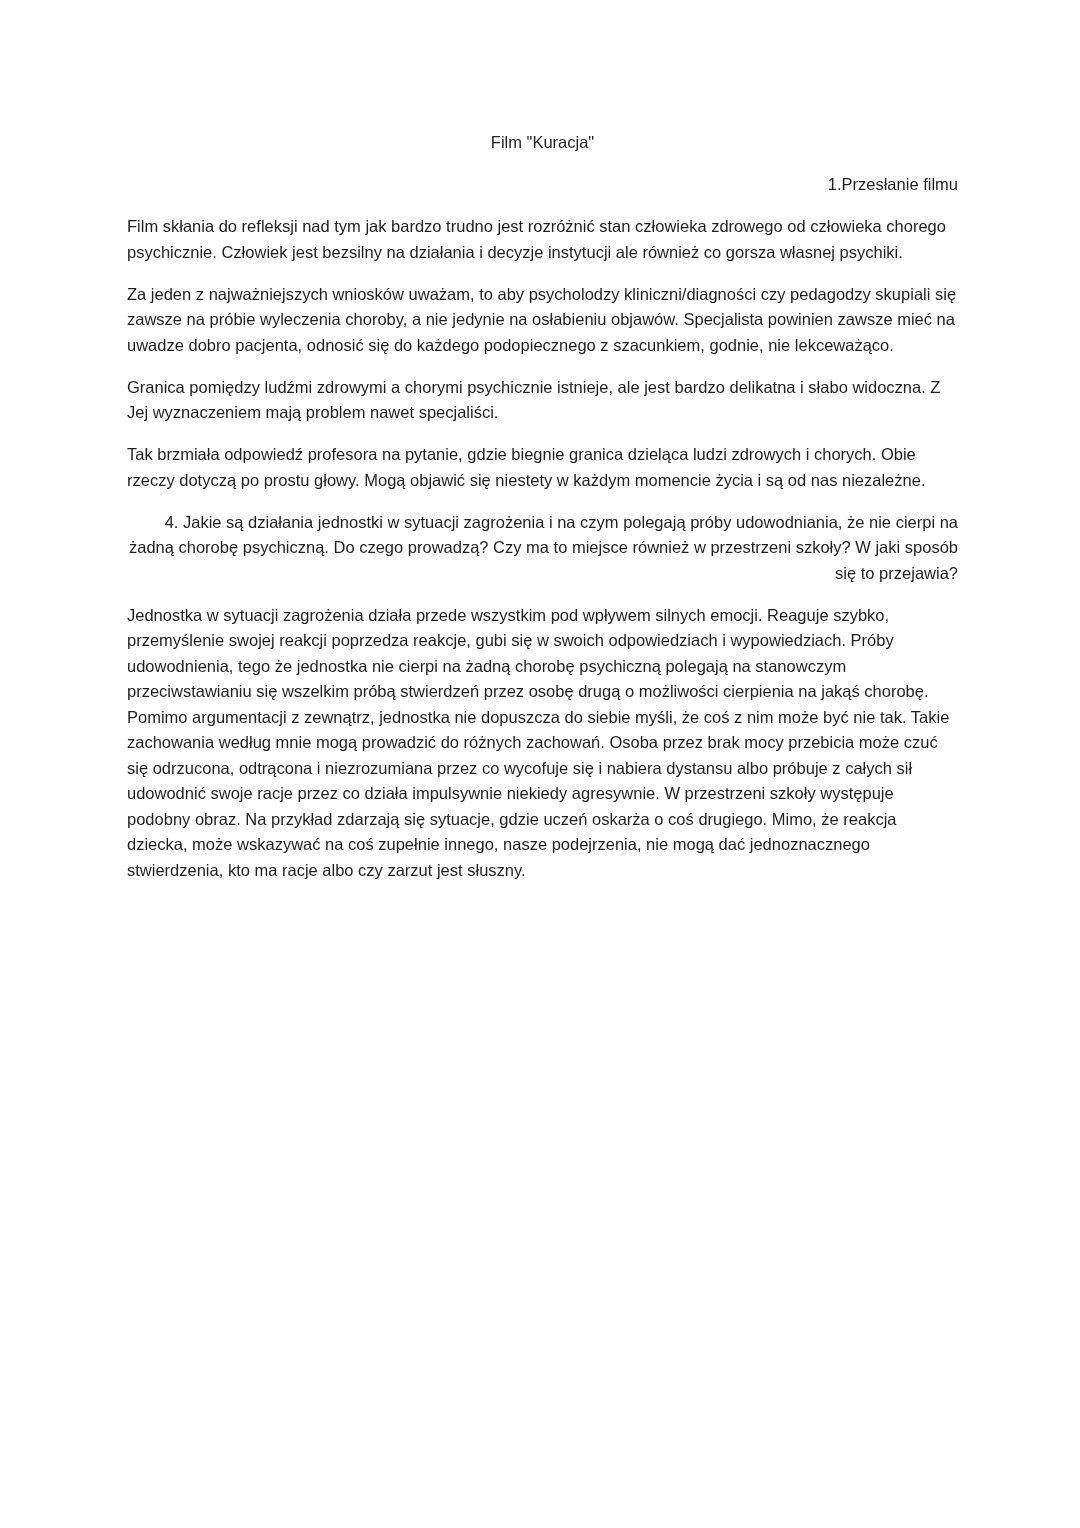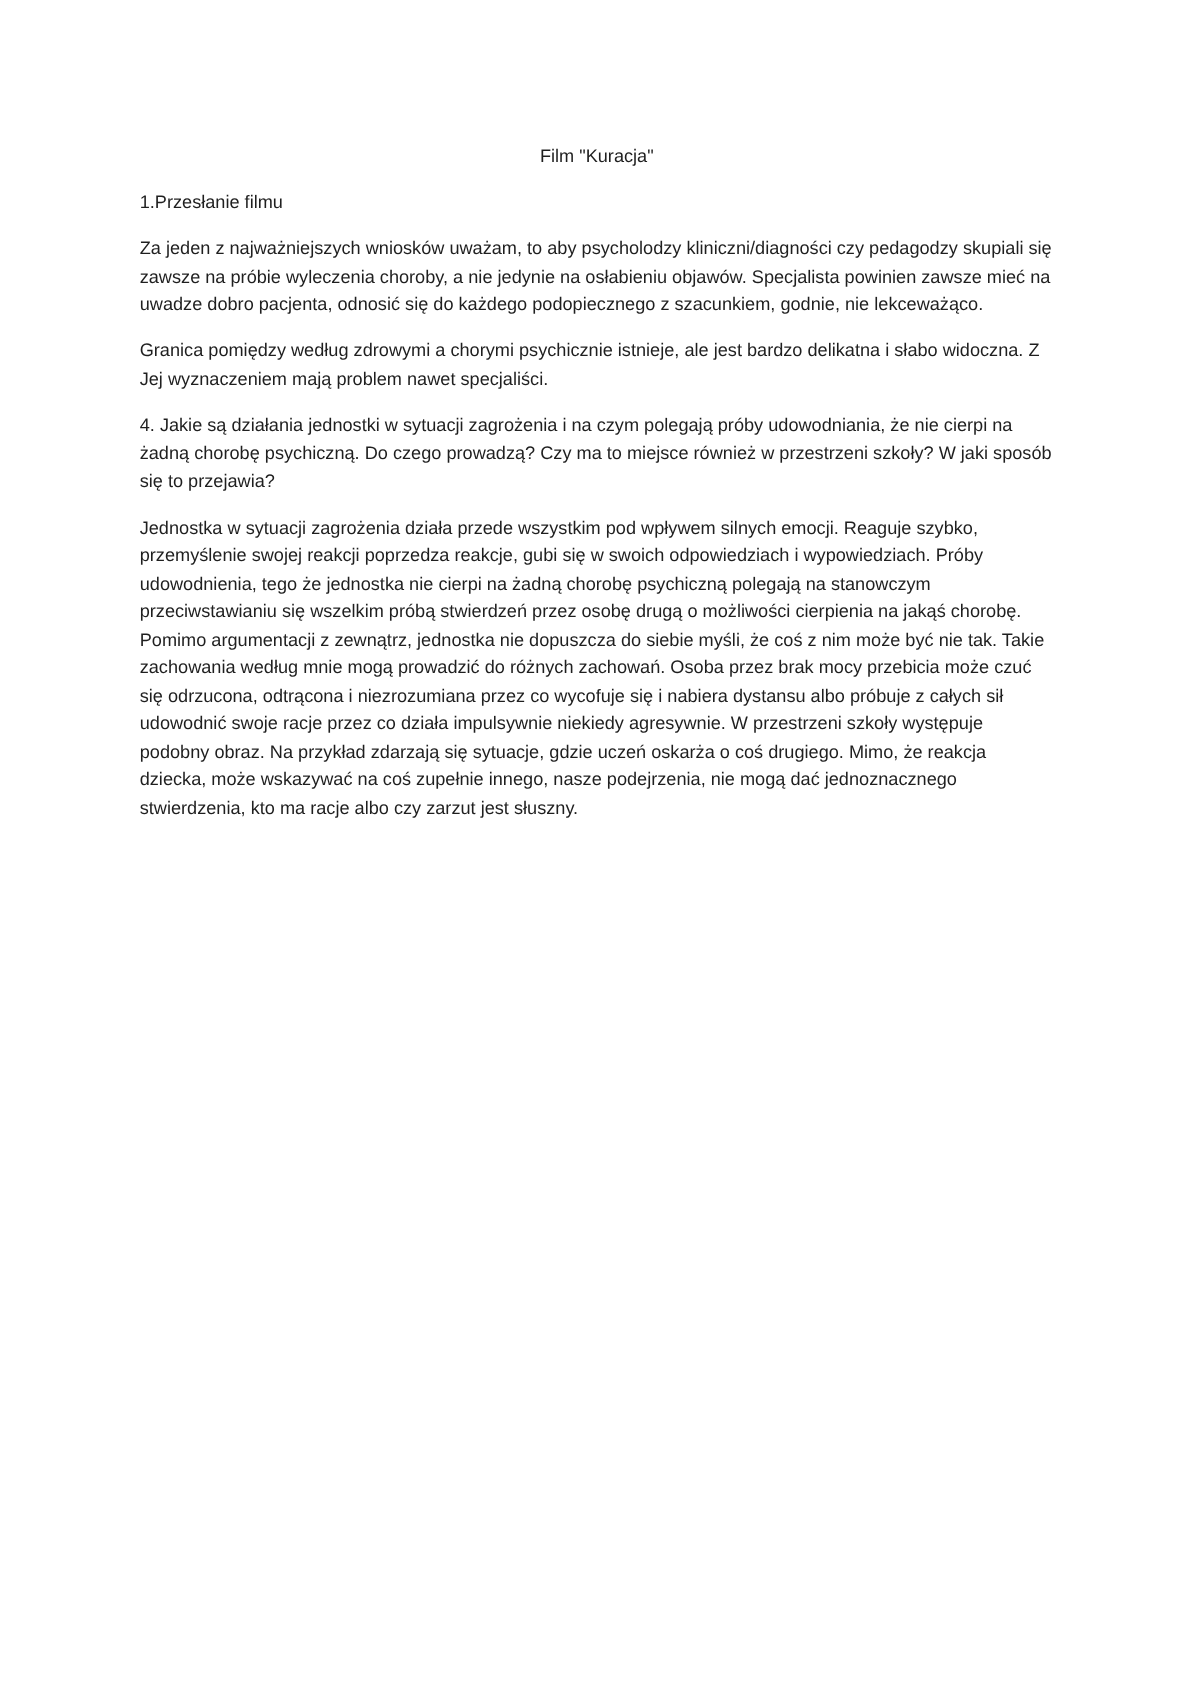--- a/index.html
+++ b/index.html
@@ -19,46 +19,49 @@
     line-height: 25.5px;
     color: #1f1f1f;
     overflow: hidden;
   }
   .doc-title {
     text-align: center;
     margin: 0 0 16.5px 0;
   }
   .doc-heading {
     margin: 0 0 16.5px 0;
+    text-align: right;
   }
   .doc-paragraph {
     margin: 0 0 16.5px 0;
     text-align: left;
   }
 </style>
 </head>
 <body>
 
 <div class="page">
 
   <p class="doc-title">Film "Kuracja"</p>
 
   <section class="doc-section">
     <p class="doc-heading">1.Przesłanie filmu</p>
+    <p class="doc-paragraph">Film skłania do refleksji nad tym jak bardzo trudno jest rozróżnić stan człowieka zdrowego od człowieka chorego psychicznie. Człowiek jest bezsilny na działania i decyzje instytucji ale również co gorsza własnej psychiki.</p>
   </section>
 
   <section class="doc-section">
     <p class="doc-paragraph">Za jeden z najważniejszych wniosków uważam, to aby psycholodzy kliniczni/diagności czy pedagodzy skupiali się zawsze na próbie wyleczenia choroby, a nie jedynie na osłabieniu objawów. Specjalista powinien zawsze mieć na uwadze dobro pacjenta, odnosić się do każdego podopiecznego z szacunkiem, godnie, nie lekceważąco.</p>
   </section>
 
   <section class="doc-section">
-    <p class="doc-paragraph">Granica pomiędzy według zdrowymi a chorymi psychicznie istnieje, ale jest bardzo delikatna i słabo widoczna. Z Jej wyznaczeniem mają problem nawet specjaliści.</p>
+    <p class="doc-paragraph">Granica pomiędzy ludźmi zdrowymi a chorymi psychicznie istnieje, ale jest bardzo delikatna i słabo widoczna. Z Jej wyznaczeniem mają problem nawet specjaliści.</p>
   </section>
 
   <section class="doc-section">
+    <p class="doc-paragraph">Tak brzmiała odpowiedź profesora na pytanie, gdzie biegnie granica dzieląca ludzi zdrowych i chorych. Obie rzeczy dotyczą po prostu głowy. Mogą objawić się niestety w każdym momencie życia i są od nas niezależne.</p>
   </section>
 
   <section class="doc-section">
     <p class="doc-heading">4. Jakie są działania jednostki w sytuacji zagrożenia i na czym polegają próby udowodniania, że nie cierpi na żadną chorobę psychiczną. Do czego prowadzą? Czy ma to miejsce również w przestrzeni szkoły? W jaki sposób się to przejawia?</p>
     <p class="doc-paragraph">Jednostka w sytuacji zagrożenia działa przede wszystkim pod wpływem silnych emocji. Reaguje szybko, przemyślenie swojej reakcji poprzedza reakcje, gubi się w swoich odpowiedziach i wypowiedziach. Próby udowodnienia, tego że jednostka nie cierpi na żadną chorobę psychiczną polegają na stanowczym przeciwstawianiu się wszelkim próbą stwierdzeń przez osobę drugą o możliwości cierpienia na jakąś chorobę. Pomimo argumentacji z zewnątrz, jednostka nie dopuszcza do siebie myśli, że coś z nim może być nie tak. Takie zachowania według mnie mogą prowadzić do różnych zachowań. Osoba przez brak mocy przebicia może czuć się odrzucona, odtrącona i niezrozumiana przez co wycofuje się i nabiera dystansu albo próbuje z całych sił udowodnić swoje racje przez co działa impulsywnie niekiedy agresywnie. W przestrzeni szkoły występuje podobny obraz. Na przykład zdarzają się sytuacje, gdzie uczeń oskarża o coś drugiego. Mimo, że reakcja dziecka, może wskazywać na coś zupełnie innego, nasze podejrzenia, nie mogą dać jednoznacznego stwierdzenia, kto ma racje albo czy zarzut jest słuszny.</p>
   </section>
 
 </div>
 
 </body></html>

